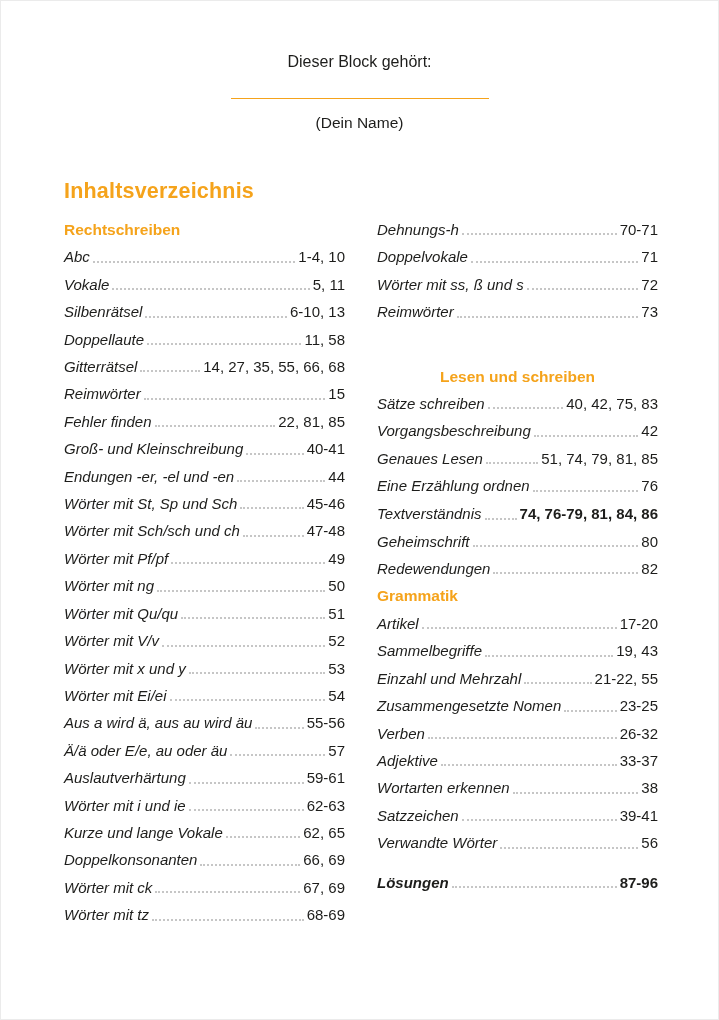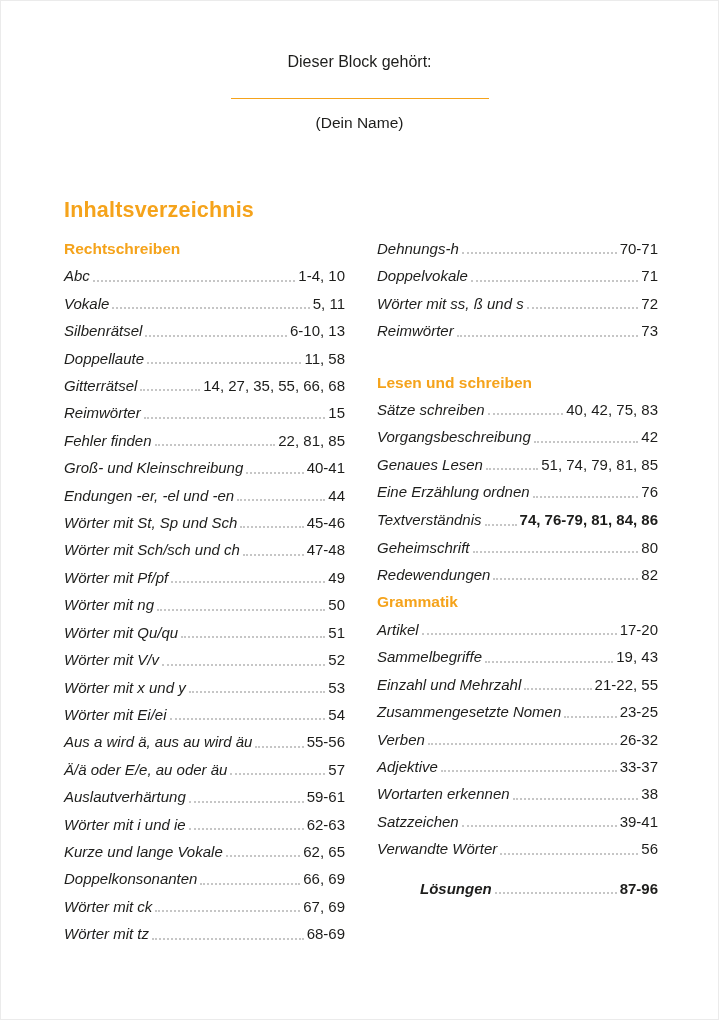--- a/index.html
+++ b/index.html
@@ -7,36 +7,36 @@
   html,body { margin:0; padding:0; background:#f4f4f4; }
   .page {
     width:719px; height:1020px; background:#ffffff; position:relative;
     font-family:"Liberation Sans", sans-serif; color:var(--text);
     border:1px solid #ebebeb; margin:0 auto; overflow:hidden;
   }
   .head { position:absolute; top:52px; left:0; width:100%; text-align:center; }
   .head .belongs { font-size:16px; }
   .nameline { width:258px; margin:27px auto 15px auto; border-top:1.5px solid var(--accent); height:0; }
   .head .hint { font-size:15.5px; }
-  .content { position:absolute; top:197px; left:63px; width:594px; }
+  .content { position:absolute; top:178px; left:63px; width:594px; }
   h1.title { margin:0 0 12px 0; font-size:21.5px; font-weight:700; color:var(--accent); letter-spacing:0.2px; }
   .cols { display:flex; gap:32px; }
   .col { flex:1; min-width:0; }
   .sec-h { color:var(--accent); font-weight:700; font-size:15.5px; line-height:19.4px; padding:4px 0; }
   .row { display:flex; align-items:flex-end; font-size:15px; line-height:19.4px; padding:4px 0; }
   .lbl { white-space:nowrap;font-style:italic; }
   .leader { flex:1 1 auto; min-width:8px; margin:0 3px 4px 3px; border-bottom:2px dotted var(--dots); }
   .pg { white-space:nowrap; text-align:right; }
   .row.wrap { align-items:flex-start; }
   .row.wrap .pg { white-space:normal; max-width:168px;font-weight:bold; }
   .row.wrap .leader { align-self:flex-start; margin-top:14px; }
   .row.bold { font-weight:700; }
-  .mt-a { margin-top:24px; }
+  .mt-a { margin-top:37px;text-align:center; }
   .mt-b { }
-  .mt-c { margin-top:12px;margin-left:43px; }
+  .mt-c { margin-top:12px; }
 </style>
 </head>
 <body>
 
 <div class="page">
 
   <div class="head">
     <div class="belongs">Dieser Block gehört:</div>
     <div class="nameline"></div>
     <div class="hint">(Dein Name)</div>

